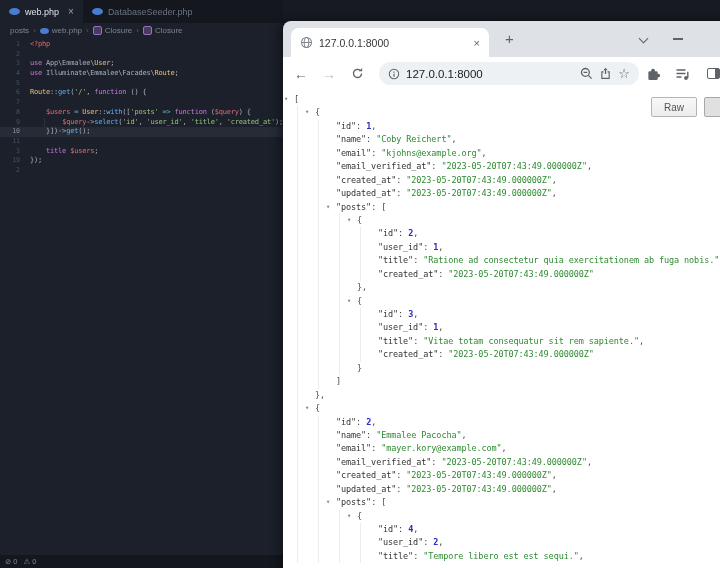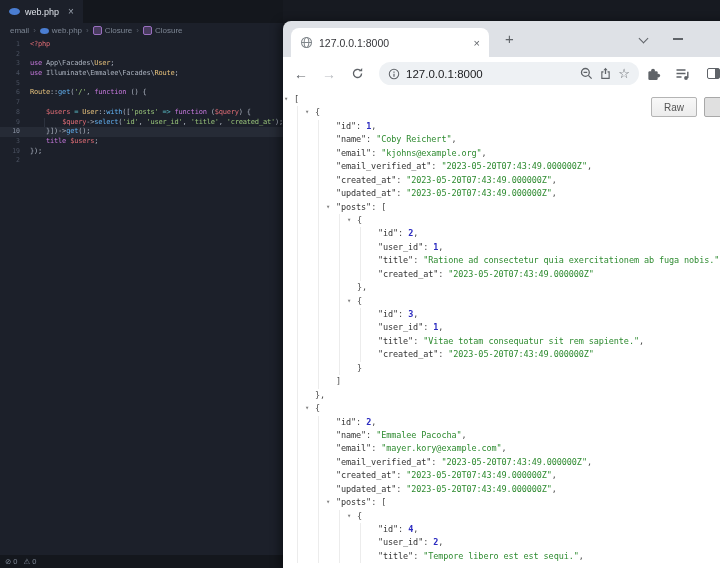--- a/index.html
+++ b/index.html
@@ -73,25 +73,29 @@
 
 <div id="screen">
 
   <div id="editor-pane">
     <div class="etabbar">
       <div class="etab active">
         <span class="php-icon"></span>
         <span>web.php</span>
         <span class="etab-close">×</span>
       </div>
+      <div class="etab">
+        <span class="php-icon"></span>
+        <span>DatabaseSeeder.php</span>
+      </div>
     </div>
 
     <div class="ebreadcrumb">
       <span class="crumb">
-        <span>email</span>
+        <span>posts</span>
         </span>
       <span class="crumb-sep">›</span>
       <span class="crumb">
         <span class="php-icon" style="width:9px;height:6px"></span>
         <span>web.php</span>
         </span>
       <span class="crumb-sep">›</span>
       <span class="crumb">
         <span class="sym-icon"></span>
         <span>Closure</span>
@@ -107,21 +111,21 @@
         <div class="code-row">
           <span class="lnum">1</span>
           <span class="lcode"><span class="c-red">&lt;?php</span></span>
         </div>
         <div class="code-row">
           <span class="lnum">2</span>
           <span class="lcode"></span>
         </div>
         <div class="code-row">
           <span class="lnum">3</span>
-          <span class="lcode"><span class="c-purple">use </span><span class="c-fg">App\Facades\</span><span class="c-yellow">User</span><span class="c-fg">;</span></span>
+          <span class="lcode"><span class="c-purple">use </span><span class="c-fg">App\Emmalee\</span><span class="c-yellow">User</span><span class="c-fg">;</span></span>
         </div>
         <div class="code-row">
           <span class="lnum">4</span>
           <span class="lcode"><span class="c-purple">use </span><span class="c-fg">Illuminate\Emmalee\Facades\</span><span class="c-yellow">Route</span><span class="c-fg">;</span></span>
         </div>
         <div class="code-row">
           <span class="lnum">5</span>
           <span class="lcode"></span>
         </div>
         <div class="code-row">
@@ -137,20 +141,24 @@
           <span class="lcode"><span class="c-fg">    </span><span class="c-red">$users</span><span class="c-fg"> </span><span class="c-cyan">=</span><span class="c-fg"> </span><span class="c-yellow">User</span><span class="c-fg">::</span><span class="c-blue">with</span><span class="c-fg">([</span><span class="c-green">'posts'</span><span class="c-fg"> </span><span class="c-cyan">=&gt;</span><span class="c-fg"> </span><span class="c-purple">function</span><span class="c-fg"> (</span><span class="c-red">$query</span><span class="c-fg">) {</span></span>
         </div>
         <div class="code-row">
           <span class="indent-guide"></span>
           <span class="lnum">9</span>
           <span class="lcode"><span class="c-fg">        </span><span class="c-red">$query</span><span class="c-fg">-&gt;</span><span class="c-blue">select</span><span class="c-fg">(</span><span class="c-green">'id'</span><span class="c-fg">, </span><span class="c-green">'user_id'</span><span class="c-fg">, </span><span class="c-green">'title'</span><span class="c-fg">, </span><span class="c-green">'created_at'</span><span class="c-fg">);</span></span>
         </div>
         <div class="code-row active">
           <span class="lnum">10</span>
           <span class="lcode"><span class="c-fg">    }])-&gt;</span><span class="c-blue">get</span><span class="c-fg">();</span></span>
+        </div>
+        <div class="code-row">
+          <span class="lnum">11</span>
+          <span class="lcode"></span>
         </div>
         <div class="code-row">
           <span class="lnum">3</span>
           <span class="lcode"><span class="c-fg">    </span><span class="c-purple">title </span><span class="c-red">$users</span><span class="c-fg">;</span></span>
         </div>
         <div class="code-row">
           <span class="lnum">19</span>
           <span class="lcode"><span class="c-fg">});</span></span>
         </div>
         <div class="code-row">

